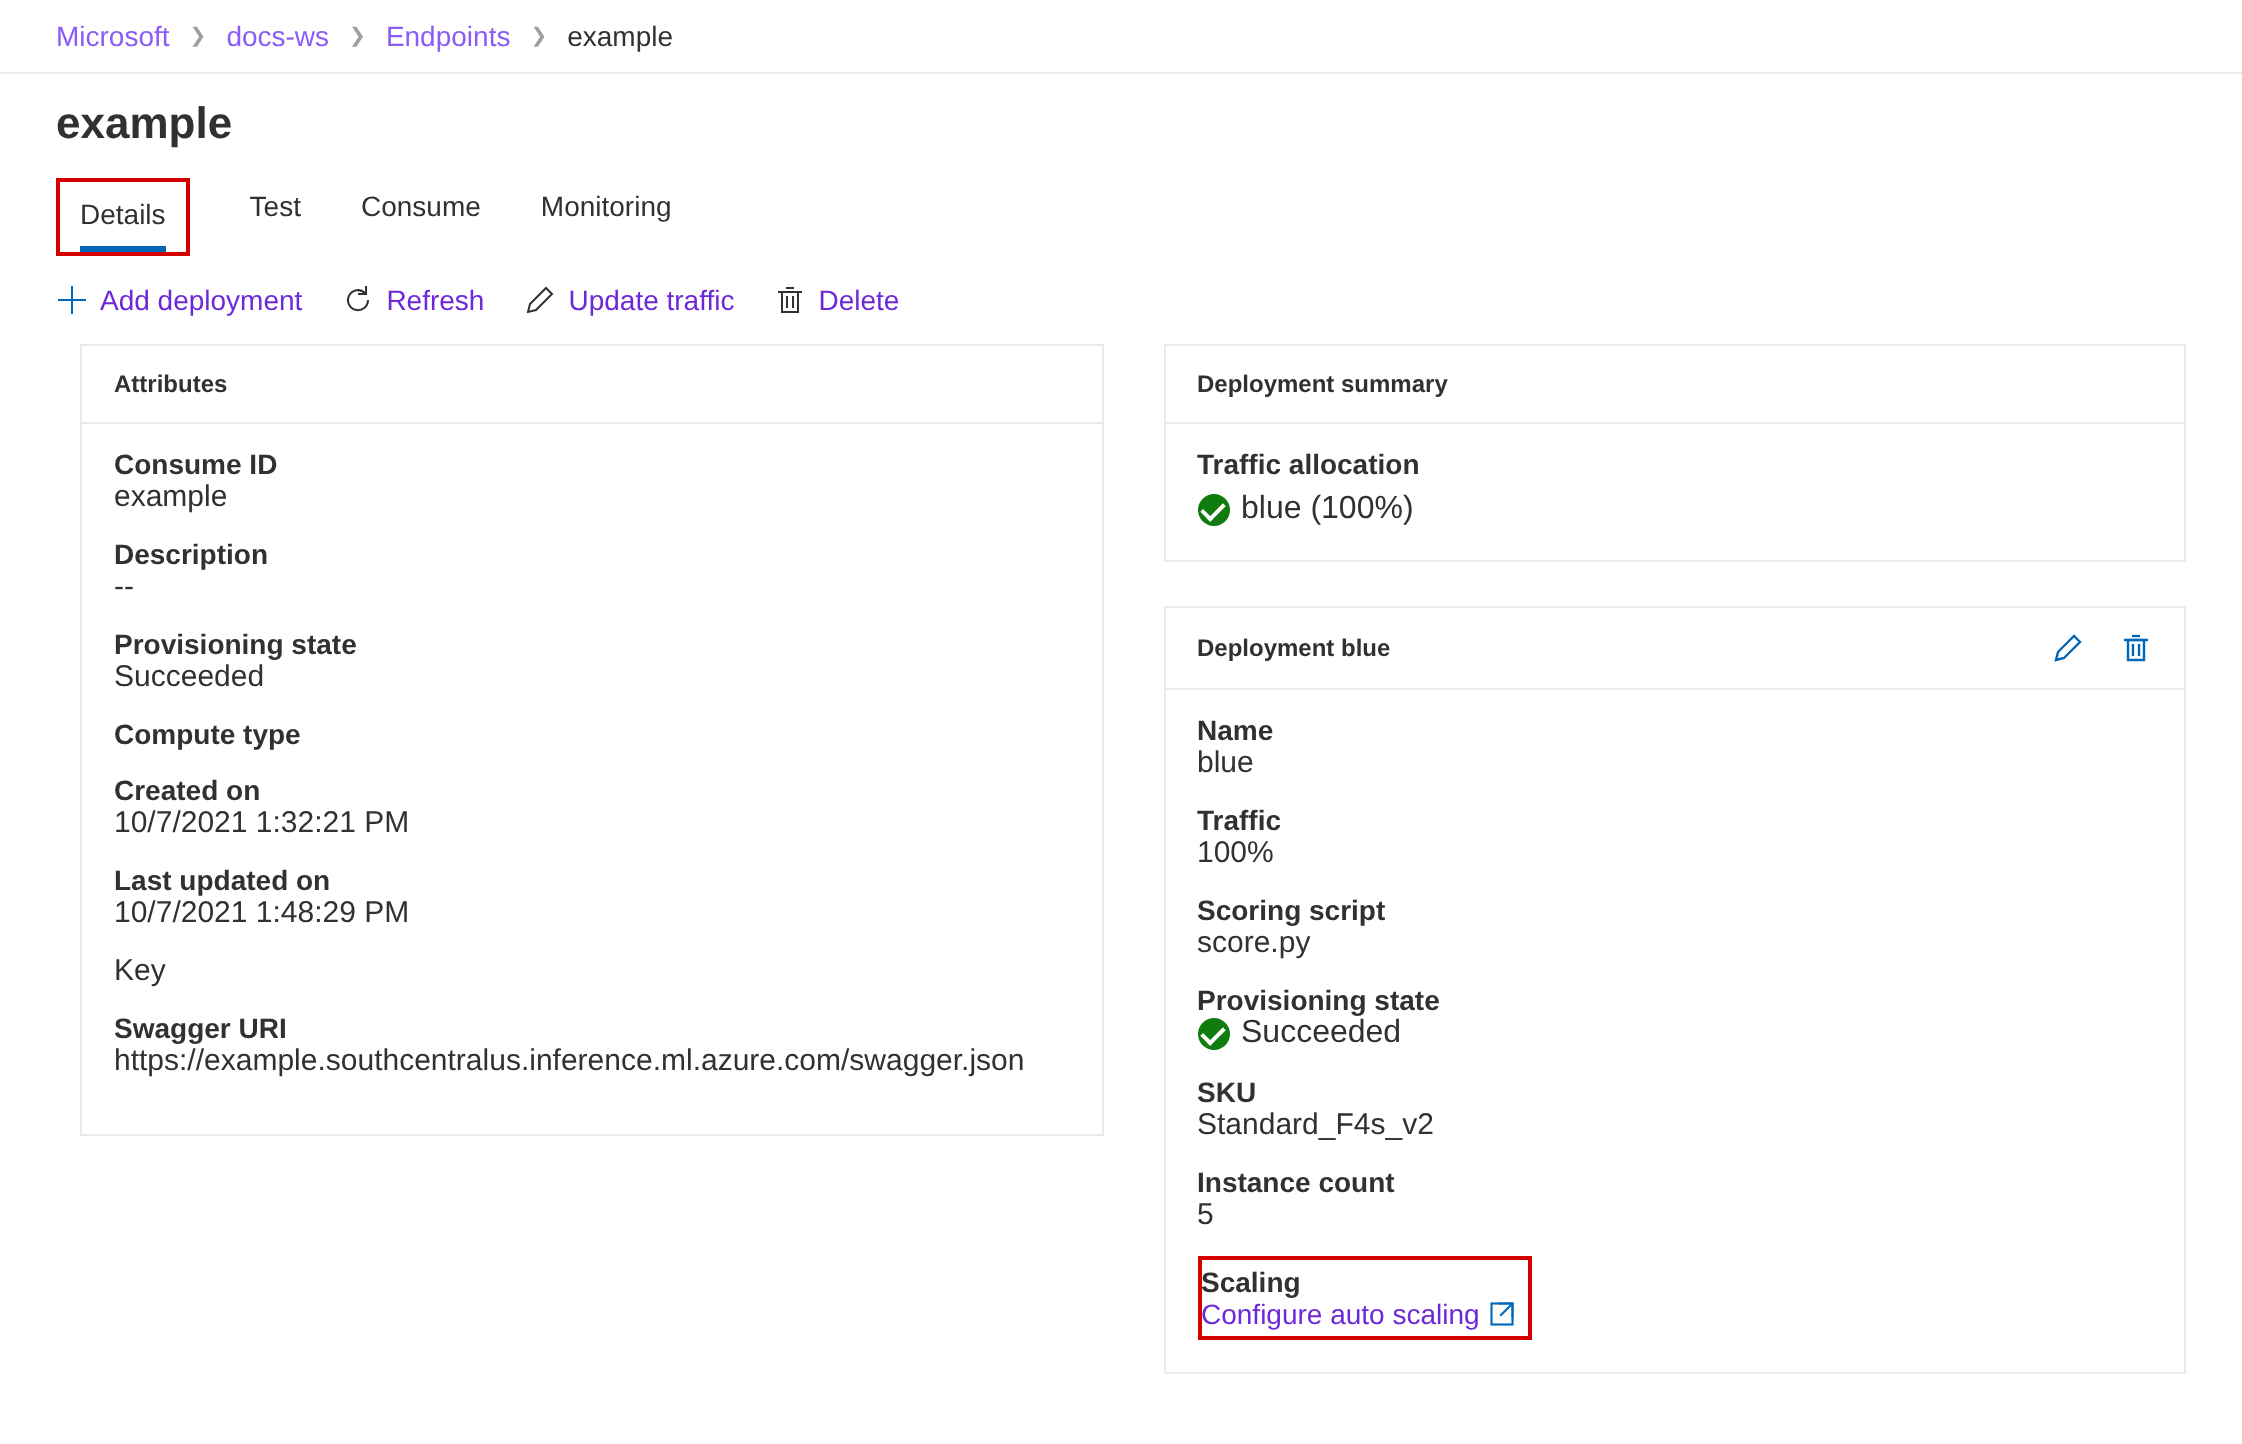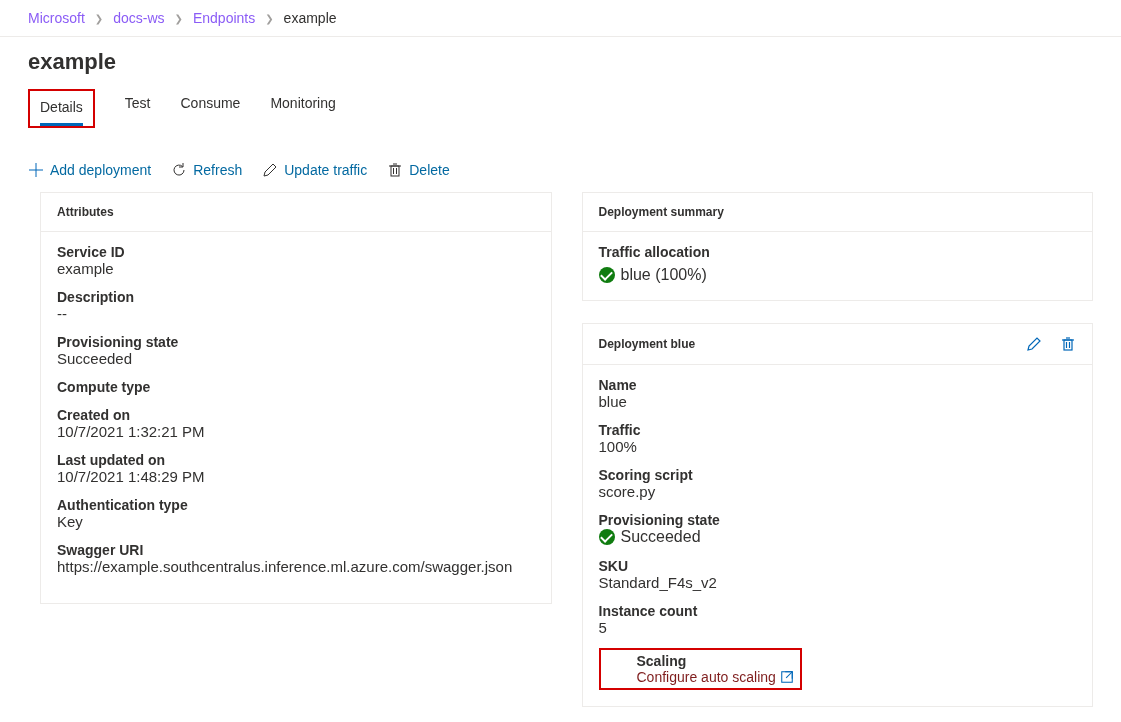--- a/index.html
+++ b/index.html
@@ -43,22 +43,21 @@
     display: flex;
     gap: 20px;
     padding: 14px 28px;
     align-items: center;
   }
   .toolbar-item {
     display: flex;
     align-items: center;
     gap: 6px;
     cursor: pointer;
-    color: #0369a1;
-    margin-top: 20px;
+    color: #6d28d9;
   }
   .toolbar-item svg { width:16px; height:16px; }
   .columns {
     display: flex;
     gap: 30px;
     padding: 0 28px 20px 40px;
   }
   .col { flex:1; min-width:0;}
   .panel {
     border: 1px solid #edebe9;
@@ -81,21 +80,21 @@
   .field-value { font-size: 15px; color:#323130; margin-top:0px;}
   .status-line { display:flex; align-items:center; gap:6px; font-size:16px;}
   .check-circle {
     width:16px;height:16px;border-radius:50%;
     background:#107c10;display:inline-flex;align-items:center;justify-content:center;
   }
   .check-circle::after{
     content:"";width:5px;height:9px;border:2px solid #fff;border-top:none;border-left:none;
     transform:rotate(45deg);margin-top:-2px;
   }
-  .link { color:#7f1d1d; cursor:pointer; display:inline-flex; align-items:center; gap:4px;}
+  .link { color:#6d28d9; cursor:pointer; display:inline-flex; align-items:center; gap:4px;}
   .link svg{width:14px;height:14px;}
   .scaling-highlight {
     border:2px solid #d40000;
     padding:3px 6px 3px 0;
     display:inline-block;
     width:fit-content;
   }
 </style>
 </head>
 <body>
@@ -153,21 +152,21 @@
     <span>Delete</span>
   </div>
 </div>
 
 <div class="columns">
   <div class="col">
     <div class="panel">
       <div class="panel-header">Attributes</div>
       <div class="panel-body">
         <div class="field">
-          <div class="field-label">Service ID</div>
+          <div class="field-label">Consume ID</div>
           <div class="field-value">example</div>
         </div>
         <div class="field">
           <div class="field-label">Description</div>
           <div class="field-value">--</div>
         </div>
         <div class="field">
           <div class="field-label">Provisioning state</div>
           <div class="field-value">Succeeded</div>
         </div>
@@ -176,21 +175,20 @@
         </div>
         <div class="field">
           <div class="field-label">Created on</div>
           <div class="field-value">10/7/2021 1:32:21 PM</div>
         </div>
         <div class="field">
           <div class="field-label">Last updated on</div>
           <div class="field-value">10/7/2021 1:48:29 PM</div>
         </div>
         <div class="field">
-          <div class="field-label">Authentication type</div>
           <div class="field-value">Key</div>
         </div>
         <div class="field">
           <div class="field-label">Swagger URI</div>
           <div class="field-value">https://example.southcentralus.inference.ml.azure.com/swagger.json</div>
         </div>
       </div>
     </div>
   </div>
 
@@ -244,21 +242,21 @@
         </div>
         <div class="field">
           <div class="field-label">SKU</div>
           <div class="field-value">Standard_F4s_v2</div>
         </div>
         <div class="field">
           <div class="field-label">Instance count</div>
           <div class="field-value">5</div>
         </div>
         <div class="scaling-highlight">
-          <div class="field" style="margin-bottom:0;margin-left:36px;">
+          <div class="field" style="margin-bottom:0;">
             <div class="field-label">Scaling</div>
             <span class="link">
               <span>Configure auto scaling</span>
               <svg viewBox="0 0 16 16" stroke="#0067b8" stroke-width="1.2" fill="none">
                   <rect x="2" y="2" width="12" height="12"></rect>
                   <polyline points="6,2 14,2 14,10" fill="none"></polyline>
                   <line x1="14" y1="2" x2="7" y2="9"></line>
                 </svg>
             </span>
           </div>

